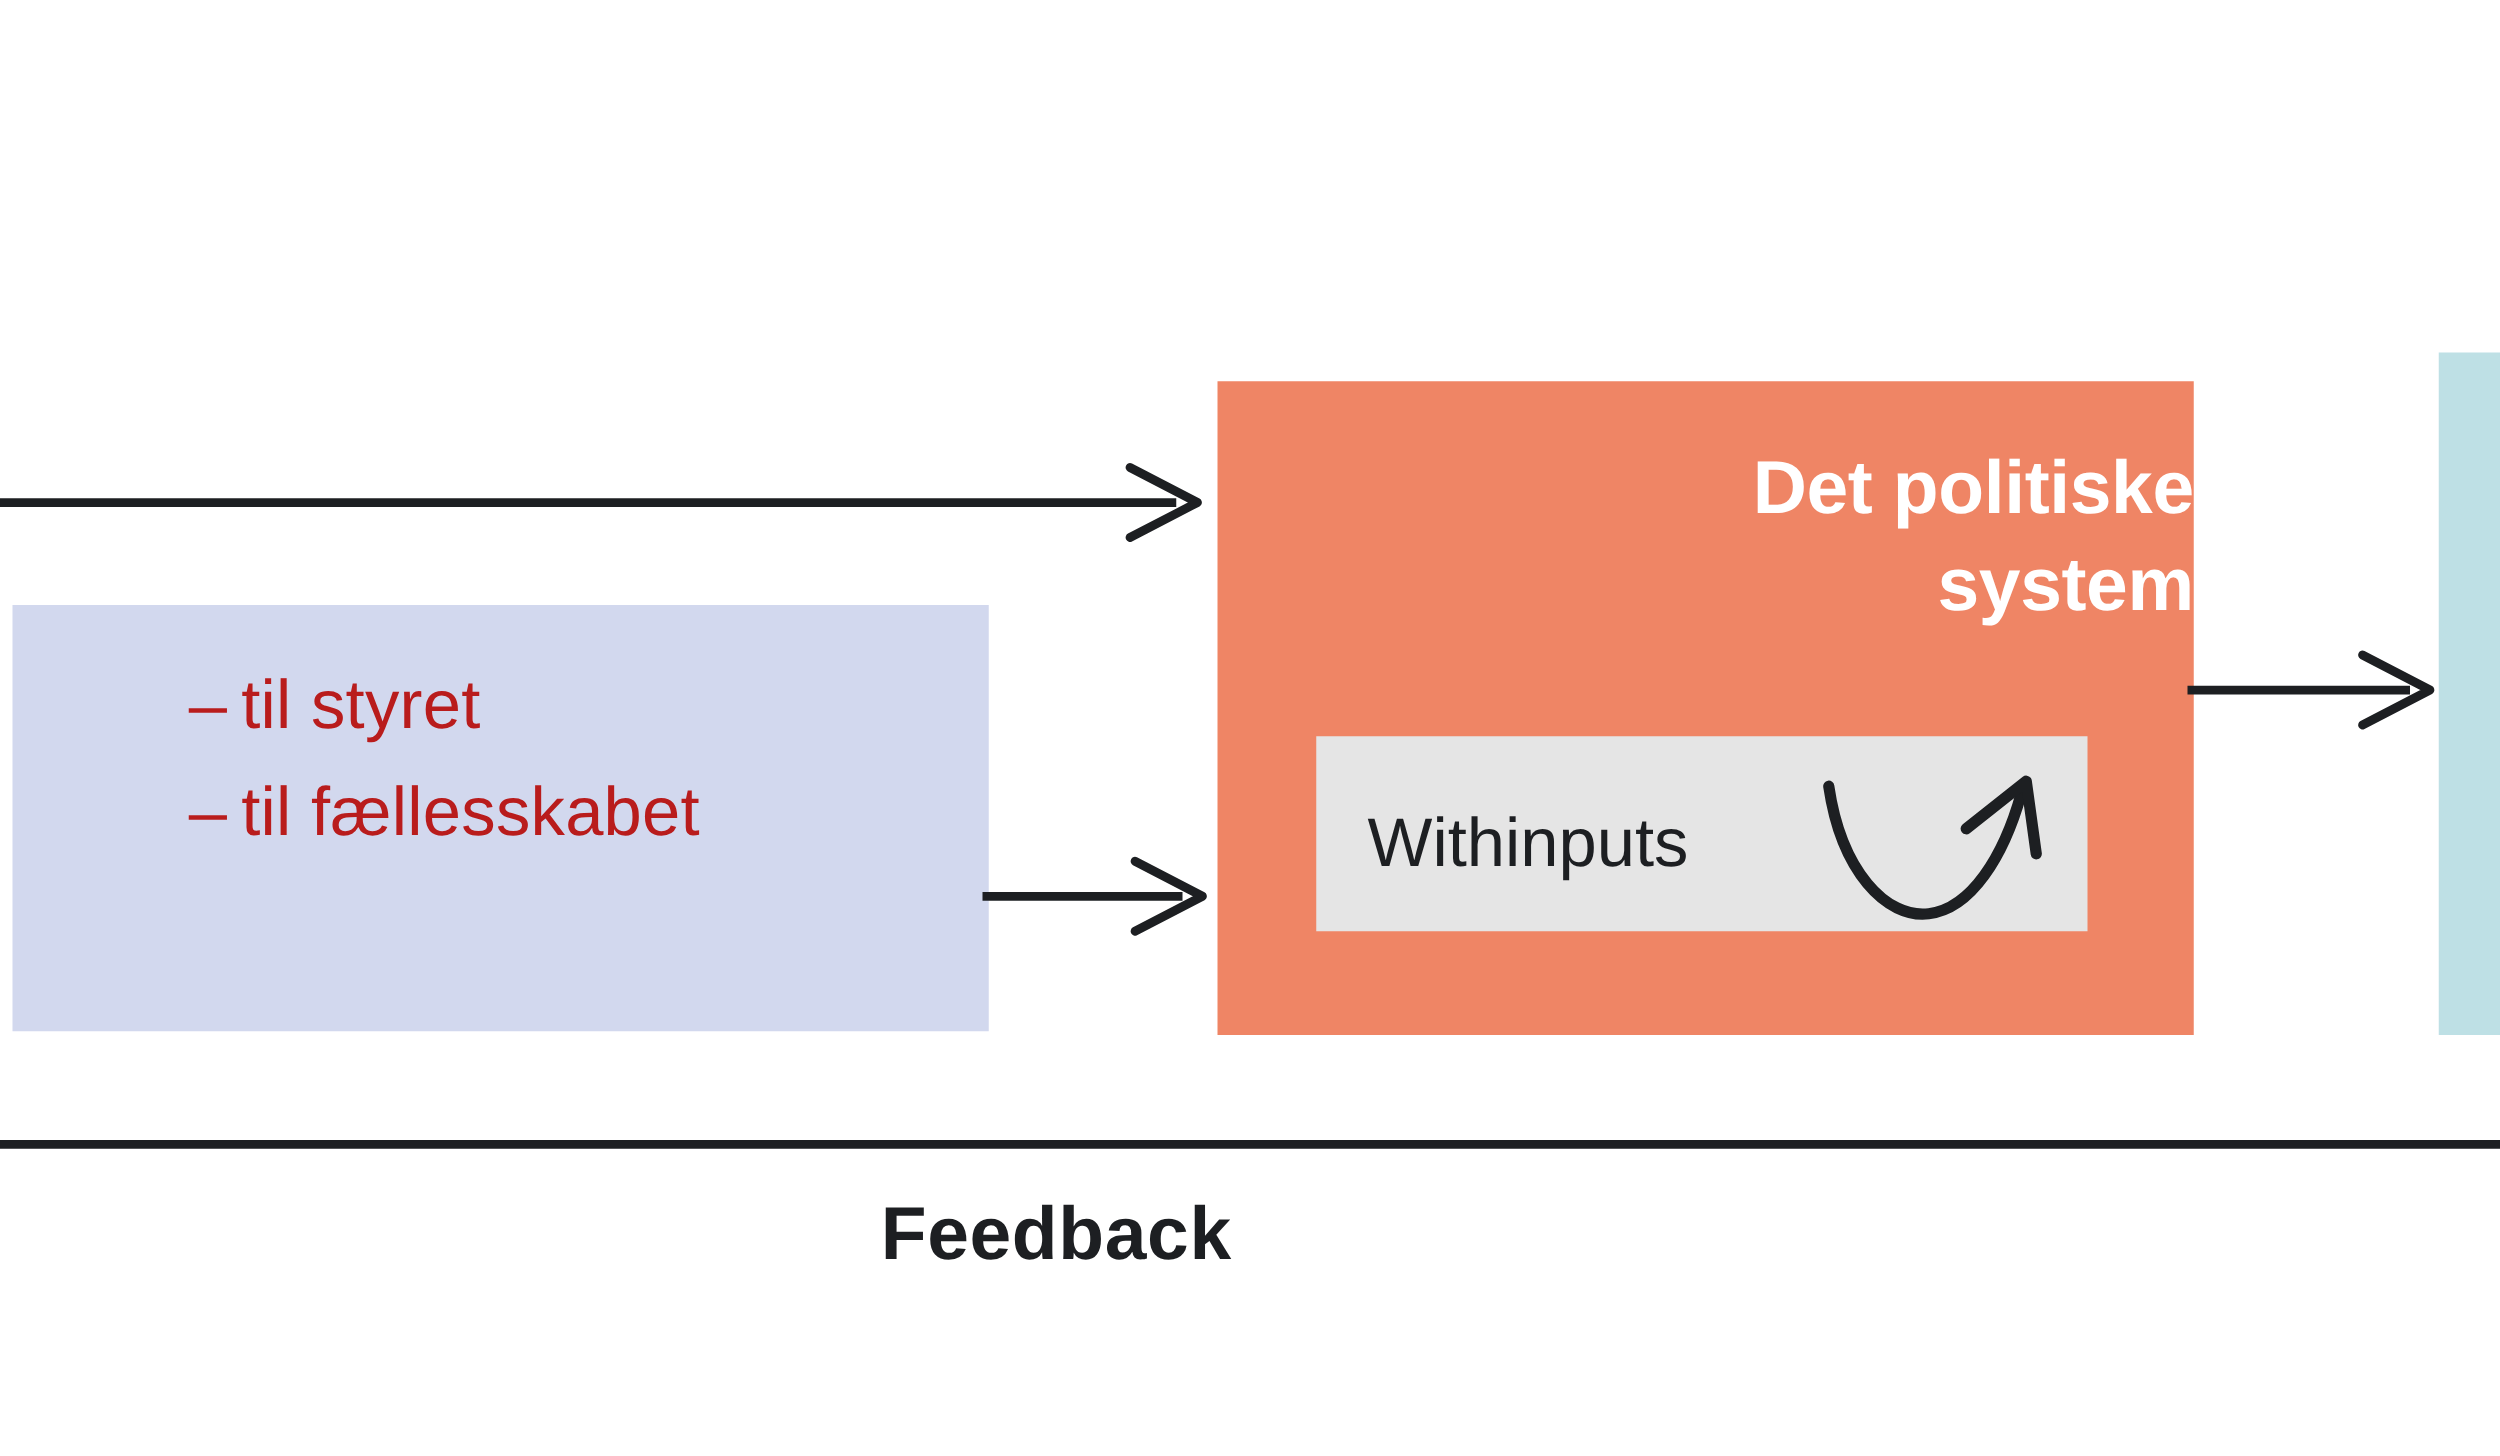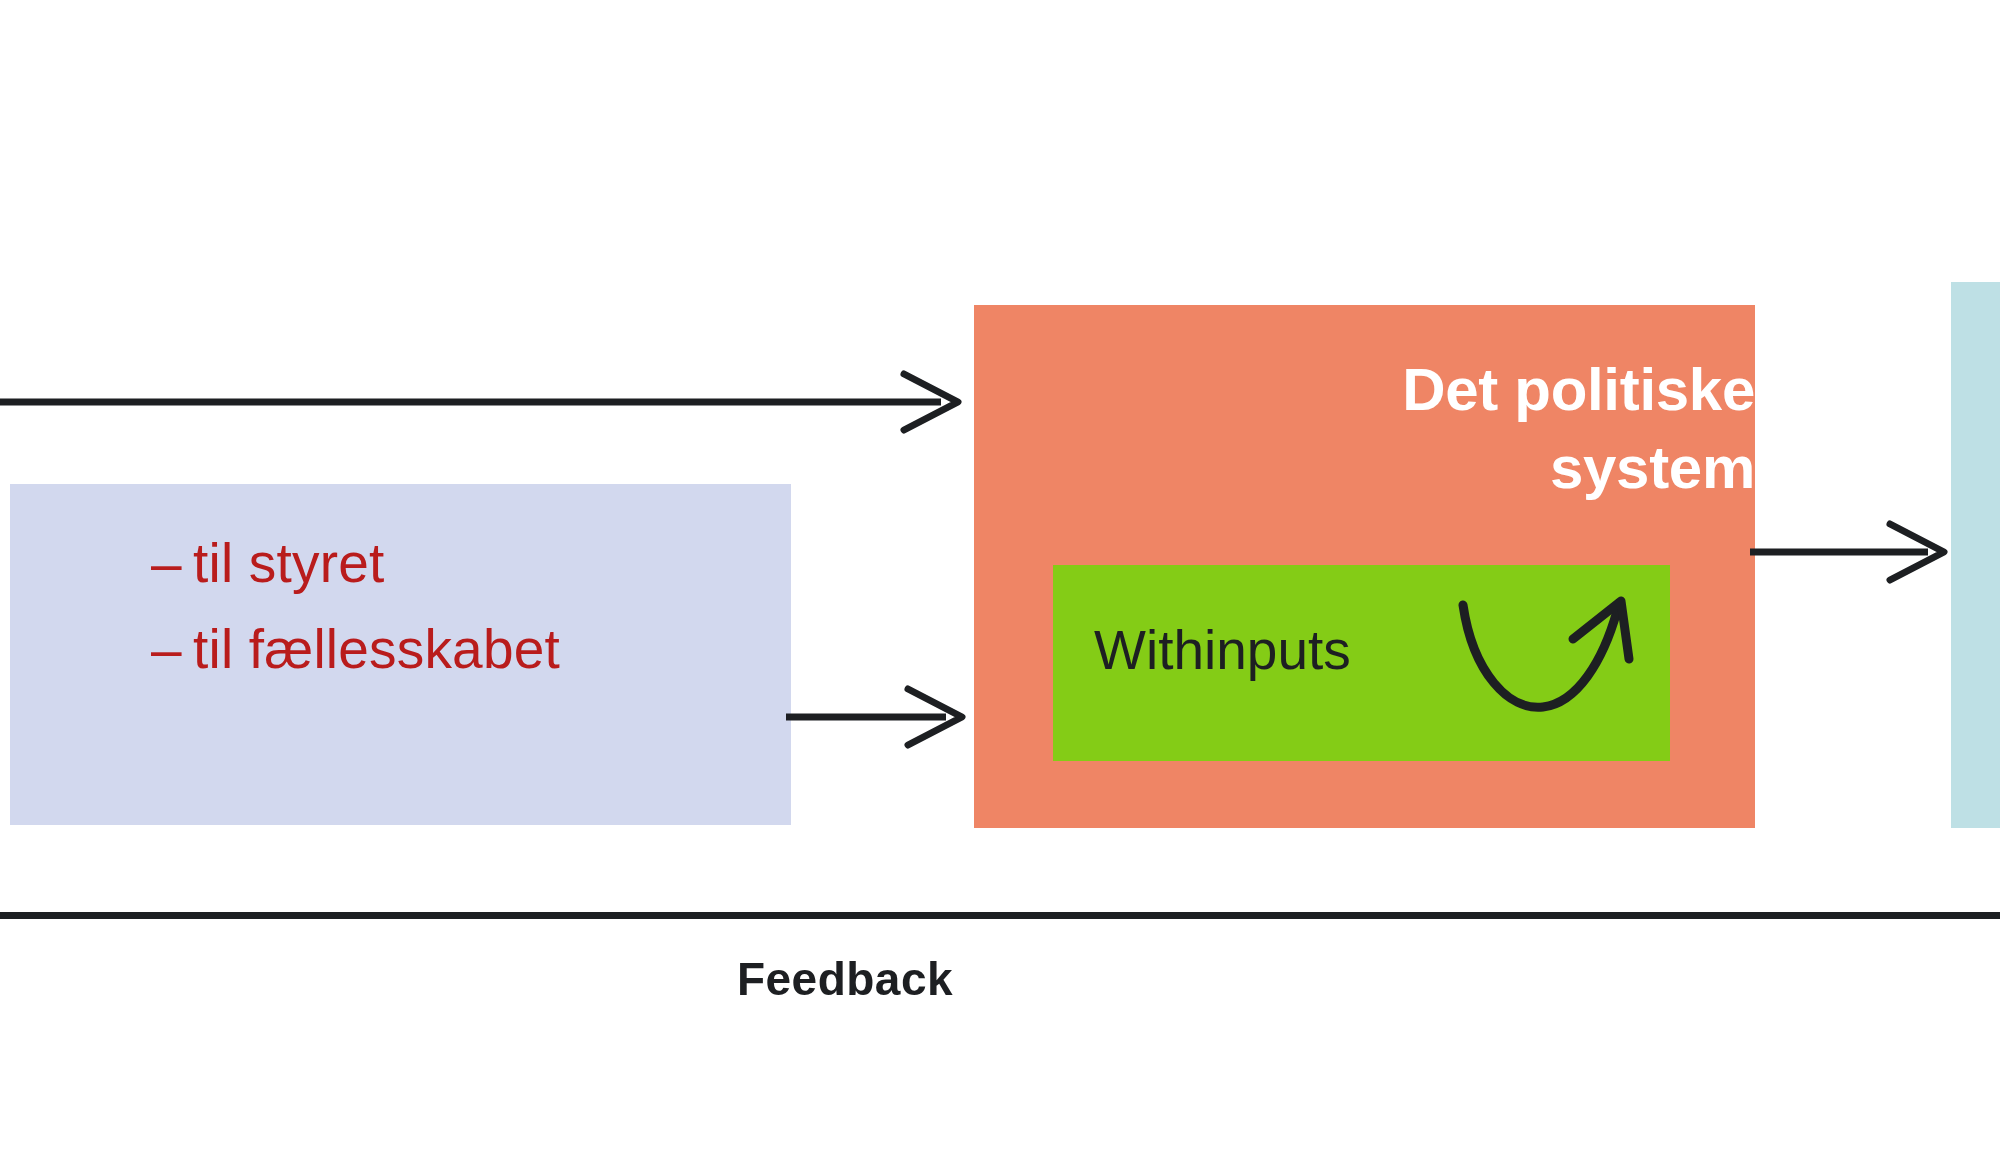--- a/index.html
+++ b/index.html
@@ -71,24 +71,24 @@
     color: #ffffff;
     font-size: 60px;
     font-weight: 700;
     line-height: 78px;
     letter-spacing: -0.3px;
   }
 
   #withinputs-box {
     position: absolute;
     left: 79px;     
-    top: 260px;     
+    top: 284px;     
     width: 617px;   
-    height: 196px;  
-    background: #84cc16;
+    height: 156px;  
+    background: #e5e5e5;
   }
 
   #withinputs-label {
     position: absolute;
     left: 41px;
     top: 50px;
     color: #1d1f22;
     font-size: 55px;
     line-height: 70px;
     font-weight: 400;
@@ -145,21 +145,21 @@
     height: 7px;
     background: #1d1f22;
   }
   #feedback-label {
     position: absolute;
     left: 0;
     top: 952px;
     width: 1690px;
     text-align: center;
     color: #1d1f22;
-    font-size: 46px;
+    font-size: 60px;
     font-weight: 700;
     letter-spacing: 0.5px;
   }
 </style>
 </head>
 <body>
 
 <div id="diagram">
 
   <div class="block" id="demands-box">

